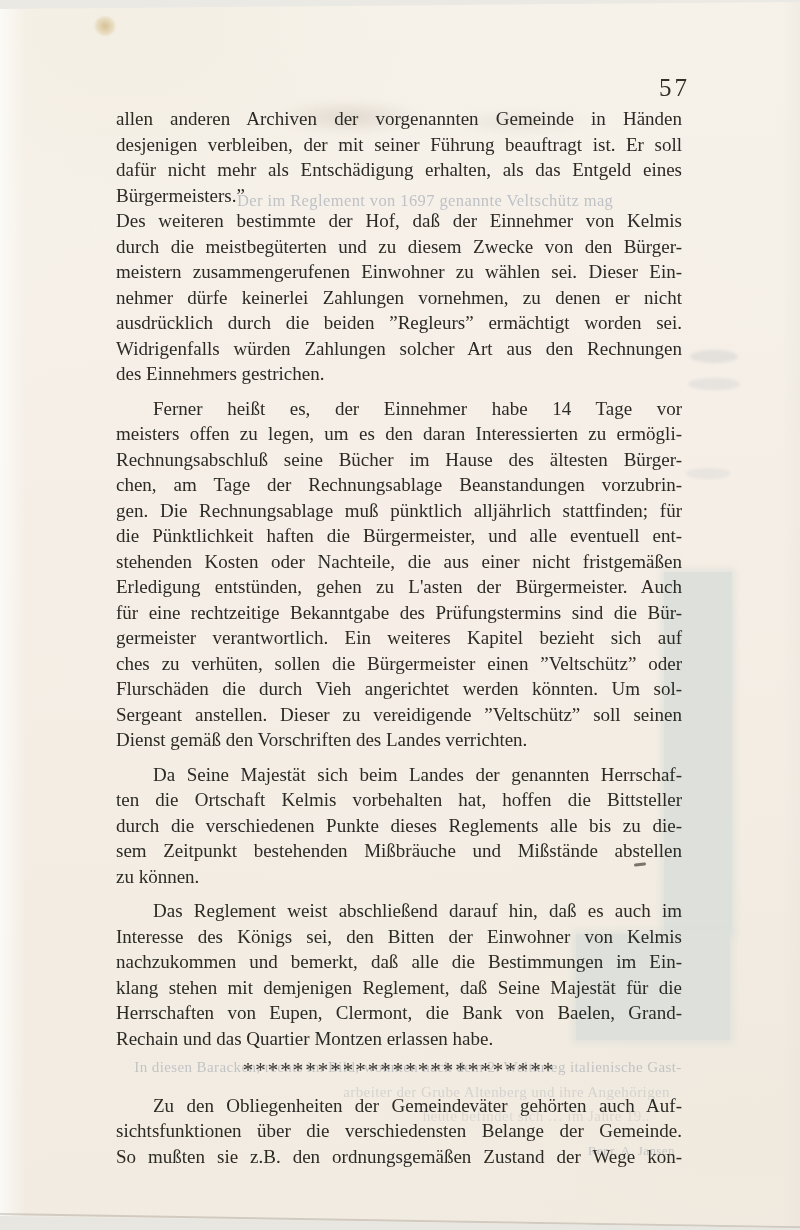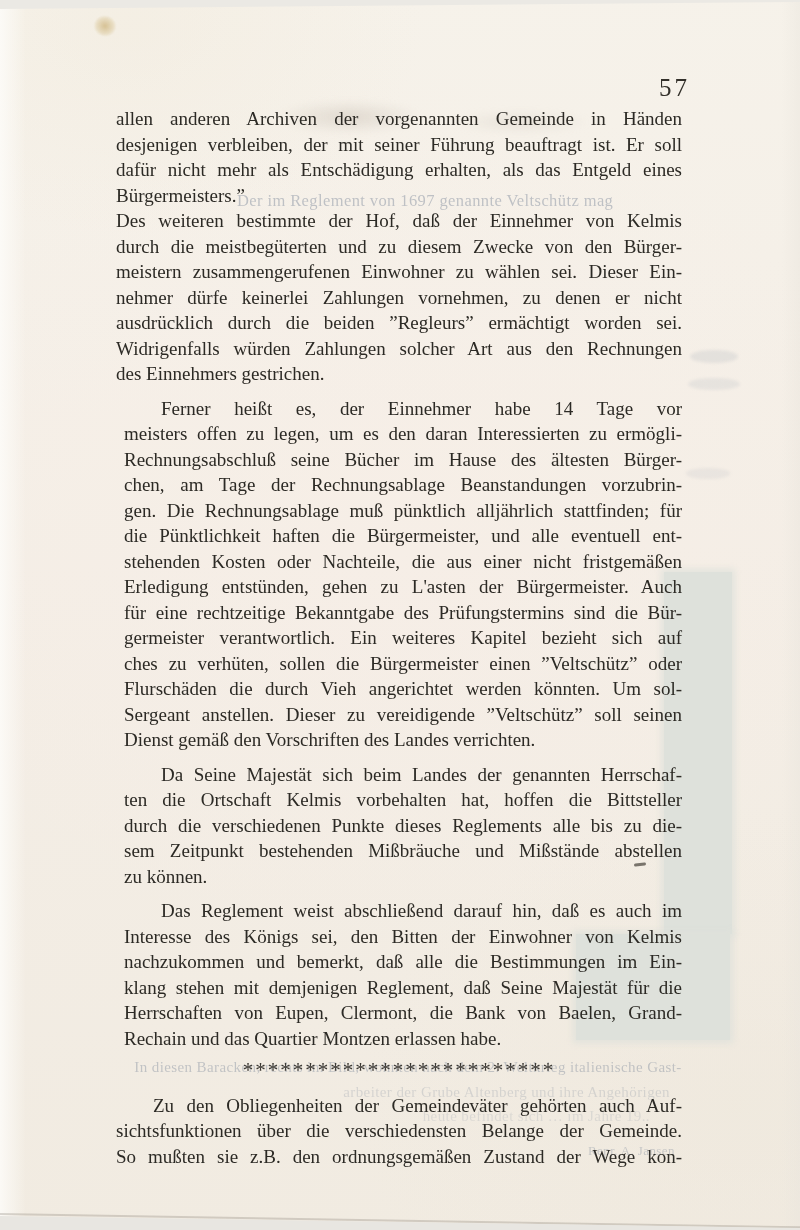--- a/index.html
+++ b/index.html
@@ -47,21 +47,21 @@
   .bleed.rev{left:237px;top:191px;font-size:16.5px;opacity:0.38;}
   .bleed.cap1{left:108px;top:1059px;width:600px;text-align:center;font-size:15px;opacity:0.34;}
   .bleed.cap2{left:150px;top:1084px;width:520px;text-align:right;font-size:15px;opacity:0.20;}
   .bleed.cap3{left:170px;top:1108px;width:480px;text-align:right;font-size:15px;opacity:0.15;}
   .bleed.credit{left:588px;top:1143px;font-size:13px;opacity:0.30;}
   
   .pagenum{position:absolute;top:74px;right:110px;font-size:25px;letter-spacing:3px;color:#33302a;}
   .text-col{position:absolute;left:116px;top:106px;width:566px;color:#2c2a25;
     font-size:19px;line-height:25.5px;}
   .para{margin:0;}
-  .para.sp{margin-top:9px;margin-left:8px;}
+  .para.sp{margin-top:9px;}
   .line{white-space:nowrap;text-align:justify;text-align-last:justify;}
   .line.indent{padding-left:37px;}
   .line.last{text-align-last:left;}
   .separator{margin:7px 0 9px 0;text-align:center;text-align-last:center;
     font-size:21px;letter-spacing:2px;color:#3b3833;white-space:nowrap;}
 </style>
 </head>
 <body>
 
 <div class="scan">

